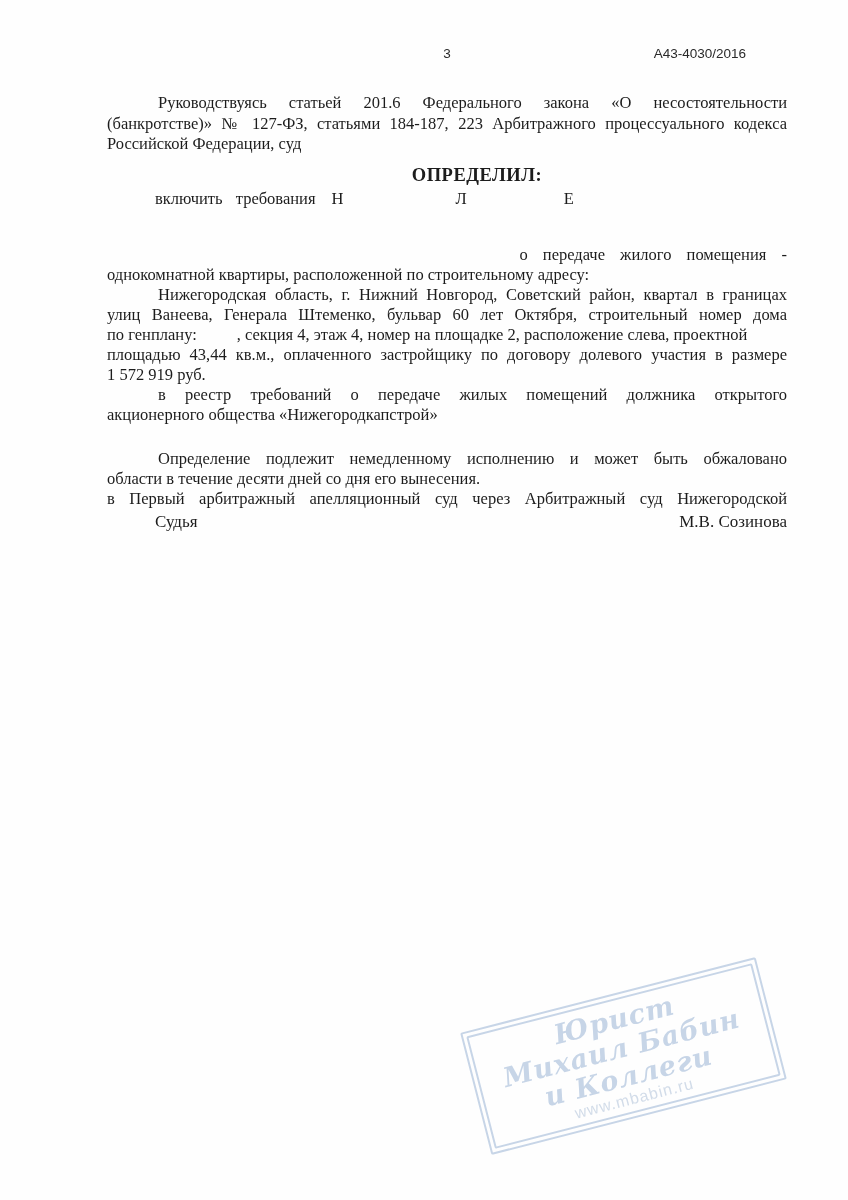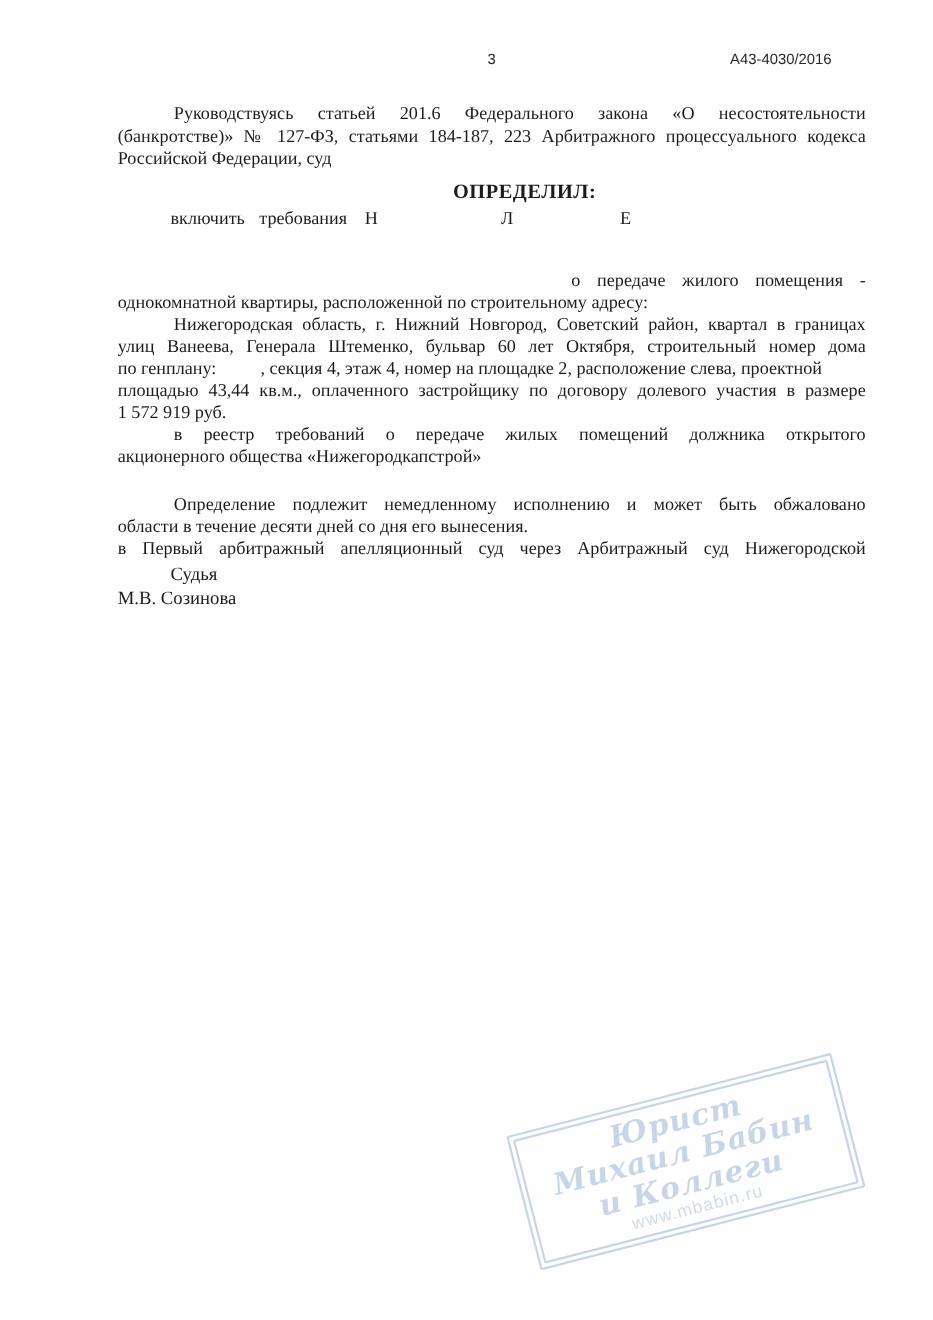--- a/index.html
+++ b/index.html
@@ -13,21 +13,21 @@
     width:848px;height:1200px;
     background:#fefefe;
     overflow:hidden;
     font-family:"Liberation Serif", serif;
     color:var(--ink);
   }
   
   .hdr{position:absolute;top:46px;left:0;width:848px;height:18px;
        font-family:"Liberation Sans", sans-serif;font-size:13.5px;color:#2a2a2a;}
   .hdr .pgnum{position:absolute;left:447px;transform:translateX(-50%);}
-  .hdr .casenum{position:absolute;right:92px;}
+  .hdr .casenum{position:absolute;right:102px;}
   
   .textblock{
     position:absolute;left:107px;top:93px;width:680px;
     font-size:16.5px;line-height:20.5px;
   }
   .ln{height:20.5px;overflow:hidden;}
   .rl .ln{height:20px;line-height:20px;}
   .jst{text-align:justify;text-align-last:justify;}
   .ind{padding-left:51px;}
   .ind.jst{padding-left:0;text-indent:51px;}
@@ -38,21 +38,21 @@
     transform:translateX(30px);letter-spacing:0.5px;
   }
   .rl{margin-top:3.5px;}
   .appeal{margin-top:24px;}
   .gap{display:inline-block;height:1px;}
   .g16{width:16px;} .g112{width:112px;} .g97{width:97px;} .g40{width:40px;}
   .wsp{word-spacing:9px;}
   .sigrow{
     position:absolute;left:107px;top:511px;width:680px;
     display:flex;justify-content:space-between;
-    font-size:17px;line-height:22px;flex-direction:column;
+    font-size:17px;line-height:22px;
   }
   .sigrow .label{padding-left:48px;}
   
   .stamp{
     position:absolute;left:471px;top:993px;width:305px;height:126px;
     transform:rotate(-14.4deg);
     border:2px solid var(--stamp-color);
     border-radius:2px;
     box-sizing:border-box;
     padding:3px;

